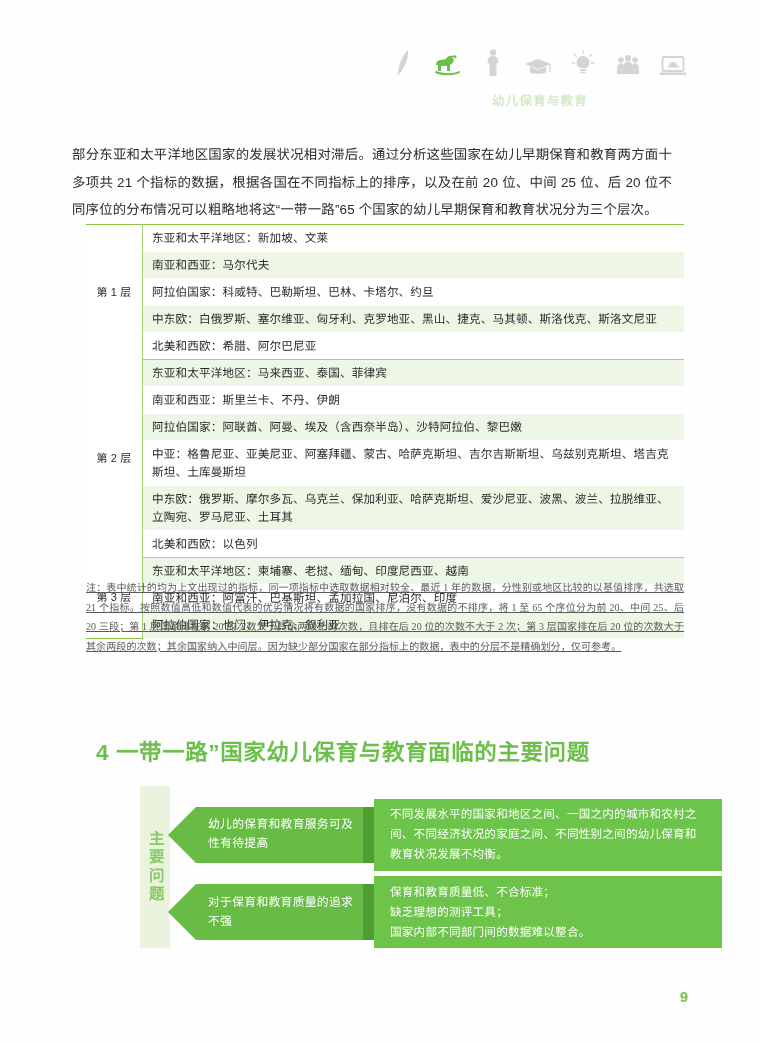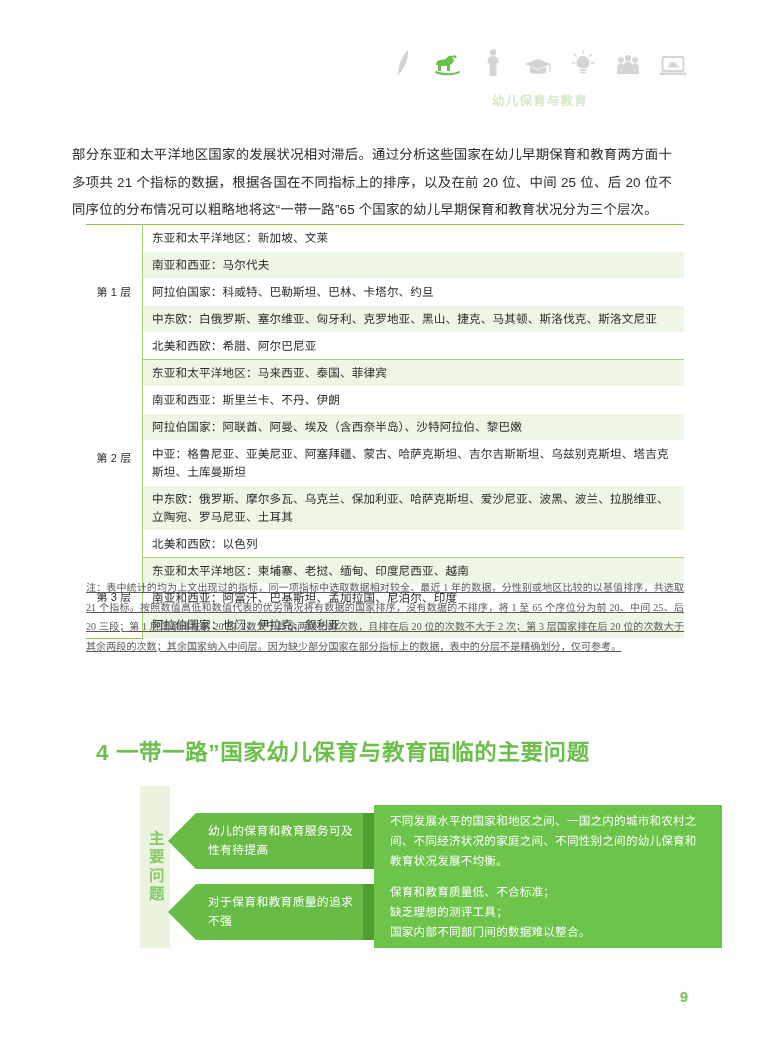--- a/index.html
+++ b/index.html
@@ -163,21 +163,21 @@
     letter-spacing: 3px;
     line-height: 1;
   }
 
   .d-row {
     position: absolute;
     left: 28px;
     height: 70px;
     width: 520px;
   }
-  .d-row.row1 { top: 19px; }
+  .d-row.row1 { top: 13px; font-family: Liberation Mono, monospace; }
   .d-row.row2 { top: 90px; }
 
   .chevron {
     position: absolute;
     left: 0;
     top: 8px;
     width: 205px;
     height: 56px;
     background: #68bb45;
     clip-path: polygon(0% 50%, 28px 0%, 100% 0%, 100% 100%, 28px 100%);

